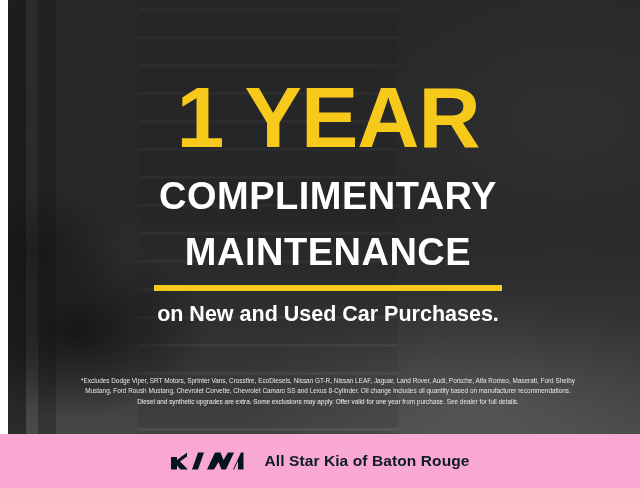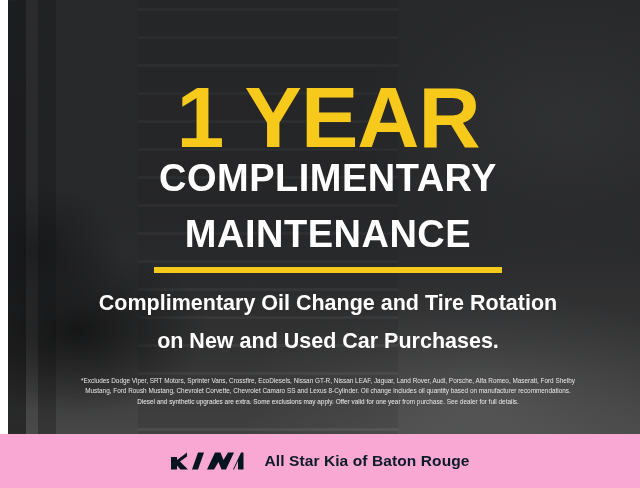--- a/index.html
+++ b/index.html
@@ -84,21 +84,21 @@
     margin-top:78px;
     font-size:86px;
     line-height:0.92;
     font-weight:bold;
     letter-spacing:-1px;
     color:#f7c91b;
     white-space:nowrap;
   }
 
   .headline-sub {
-    margin-top:2px;
+    margin-top:20px;
     font-size:38px;
     line-height:1.04;
     font-weight:bold;
     letter-spacing:0.5px;
     color:#ffffff;
     white-space:nowrap;
   }
   .headline-sub.line2 { margin-top:16px; }
 
   .divider {
@@ -160,21 +160,20 @@
 
     <div class="content">
       <div class="headline-year">1 YEAR</div>
 
       <div class="headline-sub">COMPLIMENTARY</div>
 
       <div class="headline-sub line2">MAINTENANCE</div>
 
       <div class="divider"></div>
 
-      <div class="promo-copy">Complimentary Oil Change and Tire Rotation</div>
 
       <div class="promo-copy" style="margin-top:9px;">on New and Used Car Purchases.</div>
     </div>
 
     <div class="disclaimer">
       <div>*Excludes Dodge Viper, SRT Motors, Sprinter Vans, Crossfire, EcoDiesels, Nissan GT-R, Nissan LEAF, Jaguar, Land Rover, Audi, Porsche, Alfa Romeo, Maserati, Ford Shelby</div>
       <div>Mustang, Ford Roush Mustang, Chevrolet Corvette, Chevrolet Camaro SS and Lexus 8-Cylinder. Oil change includes oil quantity based on manufacturer recommendations.</div>
       <div>Diesel and synthetic upgrades are extra. Some exclusions may apply. Offer valid for one year from purchase. See dealer for full details.</div>
     </div>
   </div>

